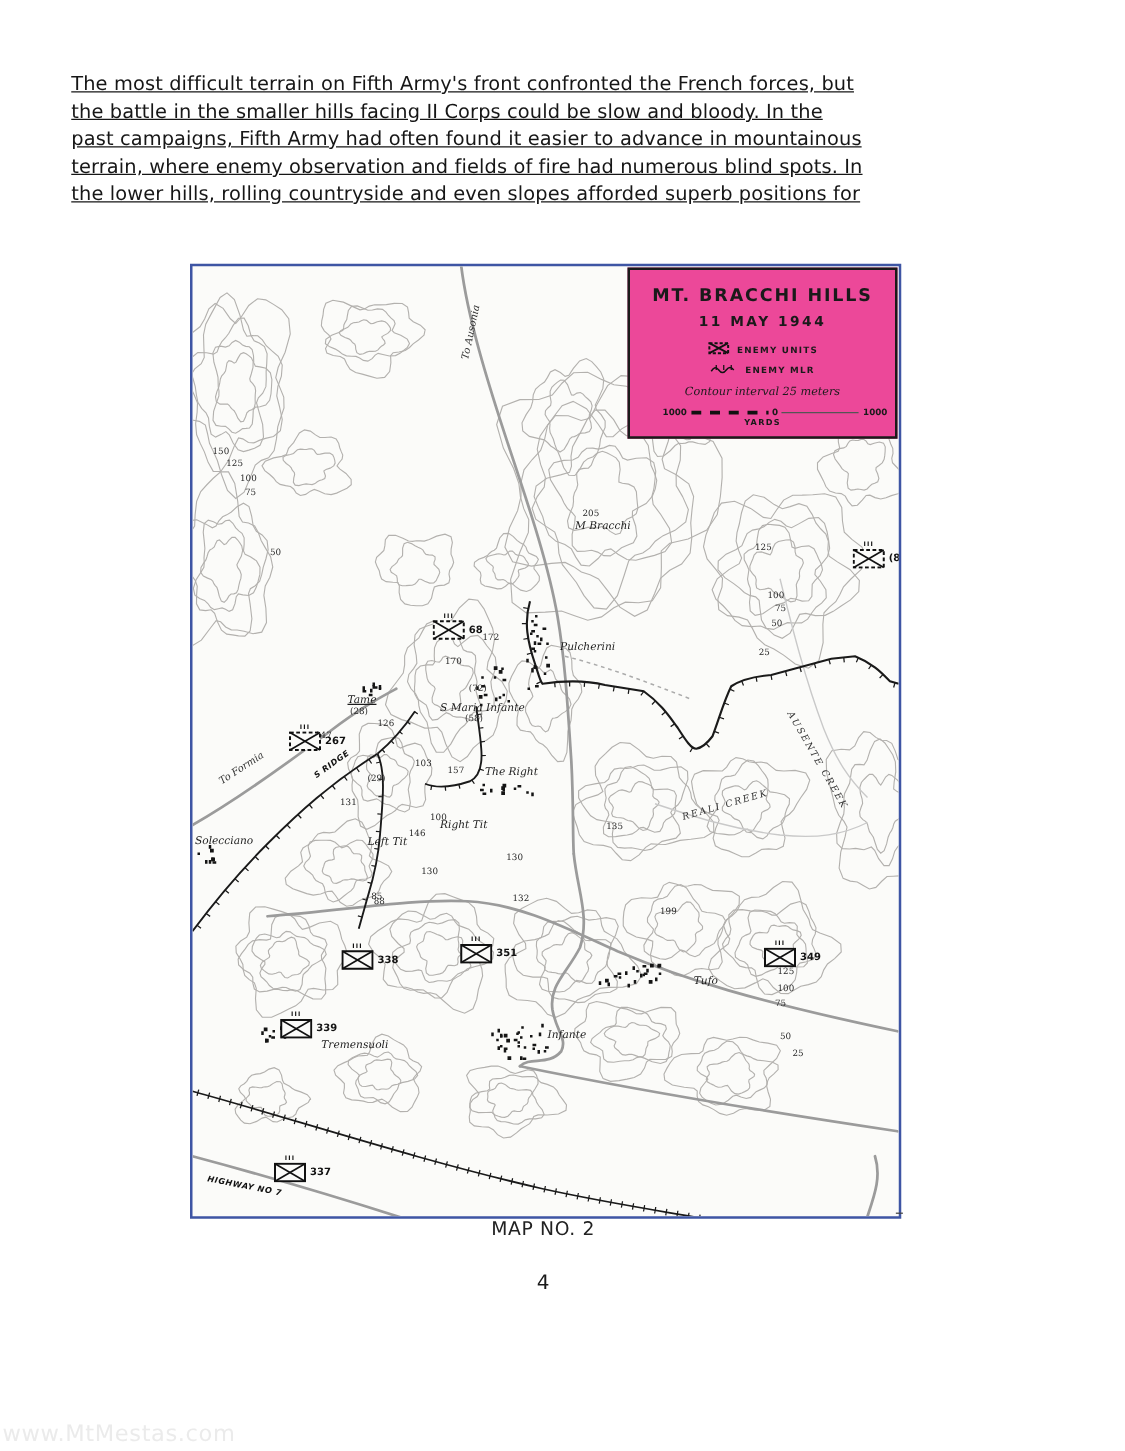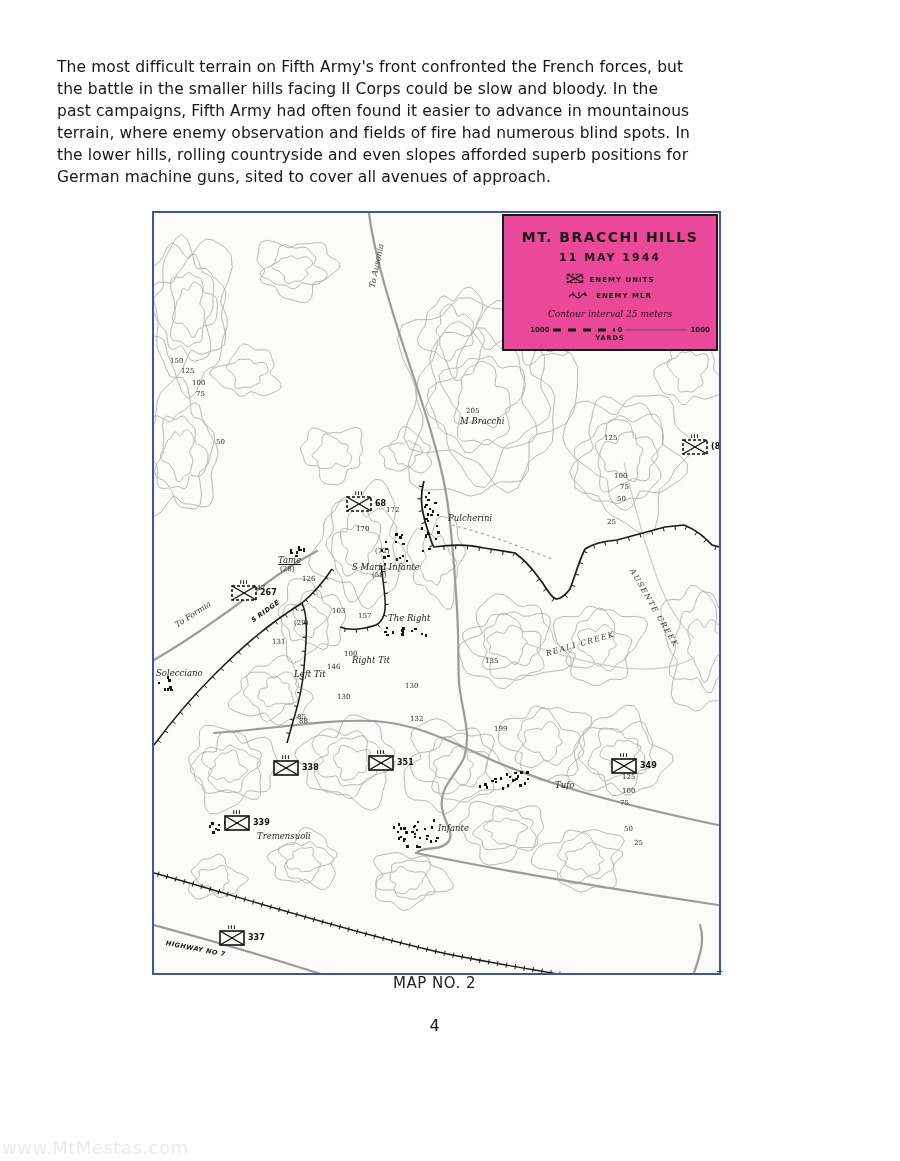--- a/index.html
+++ b/index.html
@@ -1,20 +1,20 @@
 <!DOCTYPE html>
 <html><head>
 <meta charset="utf-8">
 <style>
   html,body{margin:0;padding:0;}
   body{width:900px;height:1161px;background:#ffffff;position:relative;overflow:hidden;
        font-family:"DejaVu Sans",sans-serif;}
   .paragraph{position:absolute;left:57px;top:56px;width:760px;color:#161616;
     font-size:15.5px;line-height:22px;letter-spacing:0.1px;}
-  .paragraph div{white-space:nowrap;}
+  .paragraph div{white-space:nowrap;text-decoration:underline;}
   .map-frame{position:absolute;left:152px;top:211px;width:565px;height:760px;
     border:2px solid #3e55a4;background:#fbfbf9;overflow:hidden;}
   #map-svg{position:absolute;left:0;top:0;}
   #map-overlay{position:absolute;left:0;top:0;width:565px;height:760px;}
   .map-label{position:absolute;white-space:nowrap;transform-origin:left center;color:#1c1c1c;}
   .lbl-place{font-family:"DejaVu Serif",serif;font-style:italic;font-size:8.5px;}
   .lbl-elev{font-family:"DejaVu Serif",serif;font-size:7px;color:#2a2a2a;}
   .lbl-road{font-family:"DejaVu Serif",serif;font-style:italic;font-size:8px;color:#333;}
   .lbl-ridge{font-family:"DejaVu Sans",sans-serif;font-weight:bold;font-style:italic;
     font-size:6.5px;letter-spacing:0.5px;color:#111;}
@@ -46,21 +46,20 @@
 </style>
 </head>
 <body>
 
 <div class="paragraph">
   <div>The most difficult terrain on Fifth Army's front confronted the French forces, but</div>
   <div>the battle in the smaller hills facing II Corps could be slow and bloody. In the</div>
   <div>past campaigns, Fifth Army had often found it easier to advance in mountainous</div>
   <div>terrain, where enemy observation and fields of fire had numerous blind spots. In</div>
   <div>the lower hills, rolling countryside and even slopes afforded superb positions for</div>
-  <div>German machine guns, sited to cover all avenues of approach.</div>
 </div>
 
 <div class="map-frame">
   <svg id="map-svg" width="565" height="760" viewBox="0 0 565 760">
       <g stroke="#b3b1ae" stroke-width="0.9" fill="none">
         <path d="M69.5 96.1L73.0 104.6L73.2 113.4L70.6 121.0L68.2 128.5L67.2 137.9L65.3 147.4L60.9 153.3L55.1 155.3L50.2 159.1L46.3 168.9L41.3 180.8L34.6 185.8L28.0 179.4L23.2 166.6L19.9 155.4L16.6 148.1L13.6 141.6L12.0 133.8L10.3 127.1L5.5 124.1L-3.5 122.4L-12.6 117.2L-16.7 107.4L-14.5 96.1L-10.2 86.3L-7.9 77.2L-7.0 67.4L-4.5 58.5L0.6 52.6L6.0 48.4L9.7 42.2L13.1 34.1L18.1 29.8L24.5 33.7L30.3 42.0L34.6 45.8L39.0 40.6L45.0 31.4L52.0 26.0L58.6 26.9L64.8 30.5L71.4 34.8L77.0 41.9L78.2 54.1L74.1 68.8L68.5 81.0L66.6 89.1L69.5 96.1Z"></path>
         <path d="M68.3 96.2L67.4 103.7L69.6 112.3L71.8 122.7L70.3 131.6L64.8 136.2L58.4 137.7L53.4 139.3L49.1 141.3L44.7 141.0L40.2 138.1L36.8 137.3L33.5 143.7L28.8 155.4L22.6 164.2L16.6 164.1L12.5 156.9L9.5 148.5L6.2 141.7L3.3 134.8L2.5 126.0L3.7 116.8L4.0 109.4L1.5 103.2L-1.9 96.2L-2.2 88.4L1.8 82.1L7.0 77.9L9.4 73.0L9.1 64.9L8.8 55.0L10.6 46.4L14.0 39.9L17.8 32.9L22.1 25.0L27.6 21.3L33.5 26.7L38.0 39.3L40.8 51.1L43.5 56.0L47.6 55.5L52.2 55.6L55.9 58.9L59.0 63.6L63.3 67.5L68.6 72.0L71.8 79.1L71.1 88.0L68.3 96.2Z"></path>
         <path d="M58.7 96.3L56.2 101.5L52.7 105.3L51.2 109.2L53.1 116.1L56.1 126.5L56.8 136.8L54.0 143.2L49.6 145.6L45.1 147.1L40.8 148.3L36.5 146.9L32.5 141.4L29.4 134.9L26.7 132.3L23.0 134.5L18.5 136.7L14.9 134.3L13.5 127.9L12.8 121.4L10.8 117.2L7.3 113.7L4.3 108.9L3.1 102.8L2.2 96.3L0.2 89.2L-1.8 81.0L-0.9 73.2L4.2 69.1L11.3 69.2L16.8 70.3L19.7 68.5L21.3 64.2L23.5 60.2L26.2 57.4L29.1 53.6L32.5 47.3L36.8 41.6L41.3 41.5L44.6 47.6L46.7 55.2L49.3 59.7L53.4 61.4L57.6 64.2L59.7 70.1L59.4 77.7L58.9 84.5L59.0 90.5L58.7 96.3Z"></path>
         <path d="M63.2 96.4L62.8 102.0L61.7 107.2L58.6 111.0L54.0 112.4L50.2 112.7L48.6 115.0L48.4 120.3L47.8 126.2L45.6 129.4L42.8 129.7L40.1 129.9L37.4 131.8L34.5 133.6L31.6 132.8L29.0 130.1L26.4 128.1L22.8 128.0L18.8 127.3L16.4 123.2L16.9 116.1L19.3 108.9L21.1 103.7L21.2 99.9L20.6 96.4L20.5 92.7L20.4 88.8L19.2 83.8L17.1 76.8L16.3 69.4L18.4 64.7L22.5 63.9L26.4 64.7L29.3 63.7L31.7 61.0L34.5 59.4L37.4 60.7L40.0 63.0L42.6 64.1L45.4 64.4L47.7 66.6L48.8 71.6L49.0 77.1L50.3 79.9L53.9 80.5L58.8 81.6L62.3 85.3L63.5 90.7L63.2 96.4Z"></path>
         <path d="M50.0 96.5L50.5 99.6L50.2 102.7L50.1 106.0L50.2 109.8L49.4 113.1L47.4 114.9L45.2 115.6L43.5 117.2L42.4 120.6L40.8 124.0L38.6 124.5L36.4 121.7L34.7 118.0L33.3 115.6L31.9 114.5L30.6 113.2L29.5 111.4L28.1 110.2L25.5 110.3L22.0 110.3L19.1 108.4L18.4 104.5L19.6 100.1L21.1 96.5L21.8 93.3L22.3 90.2L23.4 87.6L25.2 85.7L26.4 83.8L27.0 80.8L27.6 77.4L29.1 75.5L31.3 76.1L33.3 77.5L34.8 76.7L36.4 73.5L38.4 70.2L40.8 69.1L42.9 70.0L45.0 71.5L47.1 73.2L48.5 76.2L48.4 81.0L47.0 86.2L45.8 90.0L46.3 92.0L48.2 93.9L50.0 96.5Z"></path>
@@ -346,21 +345,21 @@
       <div class="map-label lbl-elev" style="left: 178px; top: 394px;">103</div>
       <div class="map-label lbl-elev" style="left: 204px; top: 399px;">157</div>
       <div class="map-label lbl-elev" style="left: 140px; top: 406px;">(29)</div>
       <div class="map-label lbl-elev" style="left: 190px; top: 437px;">100</div>
       <div class="map-label lbl-elev" style="left: 173px; top: 450px;">146</div>
       <div class="map-label lbl-elev" style="left: 118px; top: 425px;">131</div>
       <div class="map-label lbl-elev" style="left: 183px; top: 480px;">130</div>
       <div class="map-label lbl-elev" style="left: 251px; top: 469px;">130</div>
       <div class="map-label lbl-elev" style="left: 256px; top: 502px;">132</div>
       <div class="map-label lbl-elev" style="left: 331px; top: 444px;">135</div>
-      <div class="map-label lbl-elev" style="left: 340px; top: 512px;">199</div>
+      <div class="map-label lbl-elev" style="left: 374px; top: 512px;">199</div>
       <div class="map-label lbl-elev" style="left: 468px; top: 560px;">125</div>
       <div class="map-label lbl-elev" style="left: 468px; top: 574px;">100</div>
       <div class="map-label lbl-elev" style="left: 466px; top: 586px;">75</div>
       <div class="map-label lbl-elev" style="left: 470px; top: 612px;">50</div>
       <div class="map-label lbl-elev" style="left: 480px; top: 626px;">25</div>
       <div class="unit" style="left: 192px; top: 283px;"><svg width="26" height="16">
           <rect x="1" y="1" width="24" height="14" fill="#fbfbf9" stroke="#111" stroke-width="1.6" stroke-dasharray="3 2"></rect>
           <line x1="1" y1="1" x2="25" y2="15" stroke="#111" stroke-width="1.3"></line>
           <line x1="25" y1="1" x2="1" y2="15" stroke="#111" stroke-width="1.3"></line>
         </svg><div class="echelon">III</div><span class="ulabel">68</span></div>

